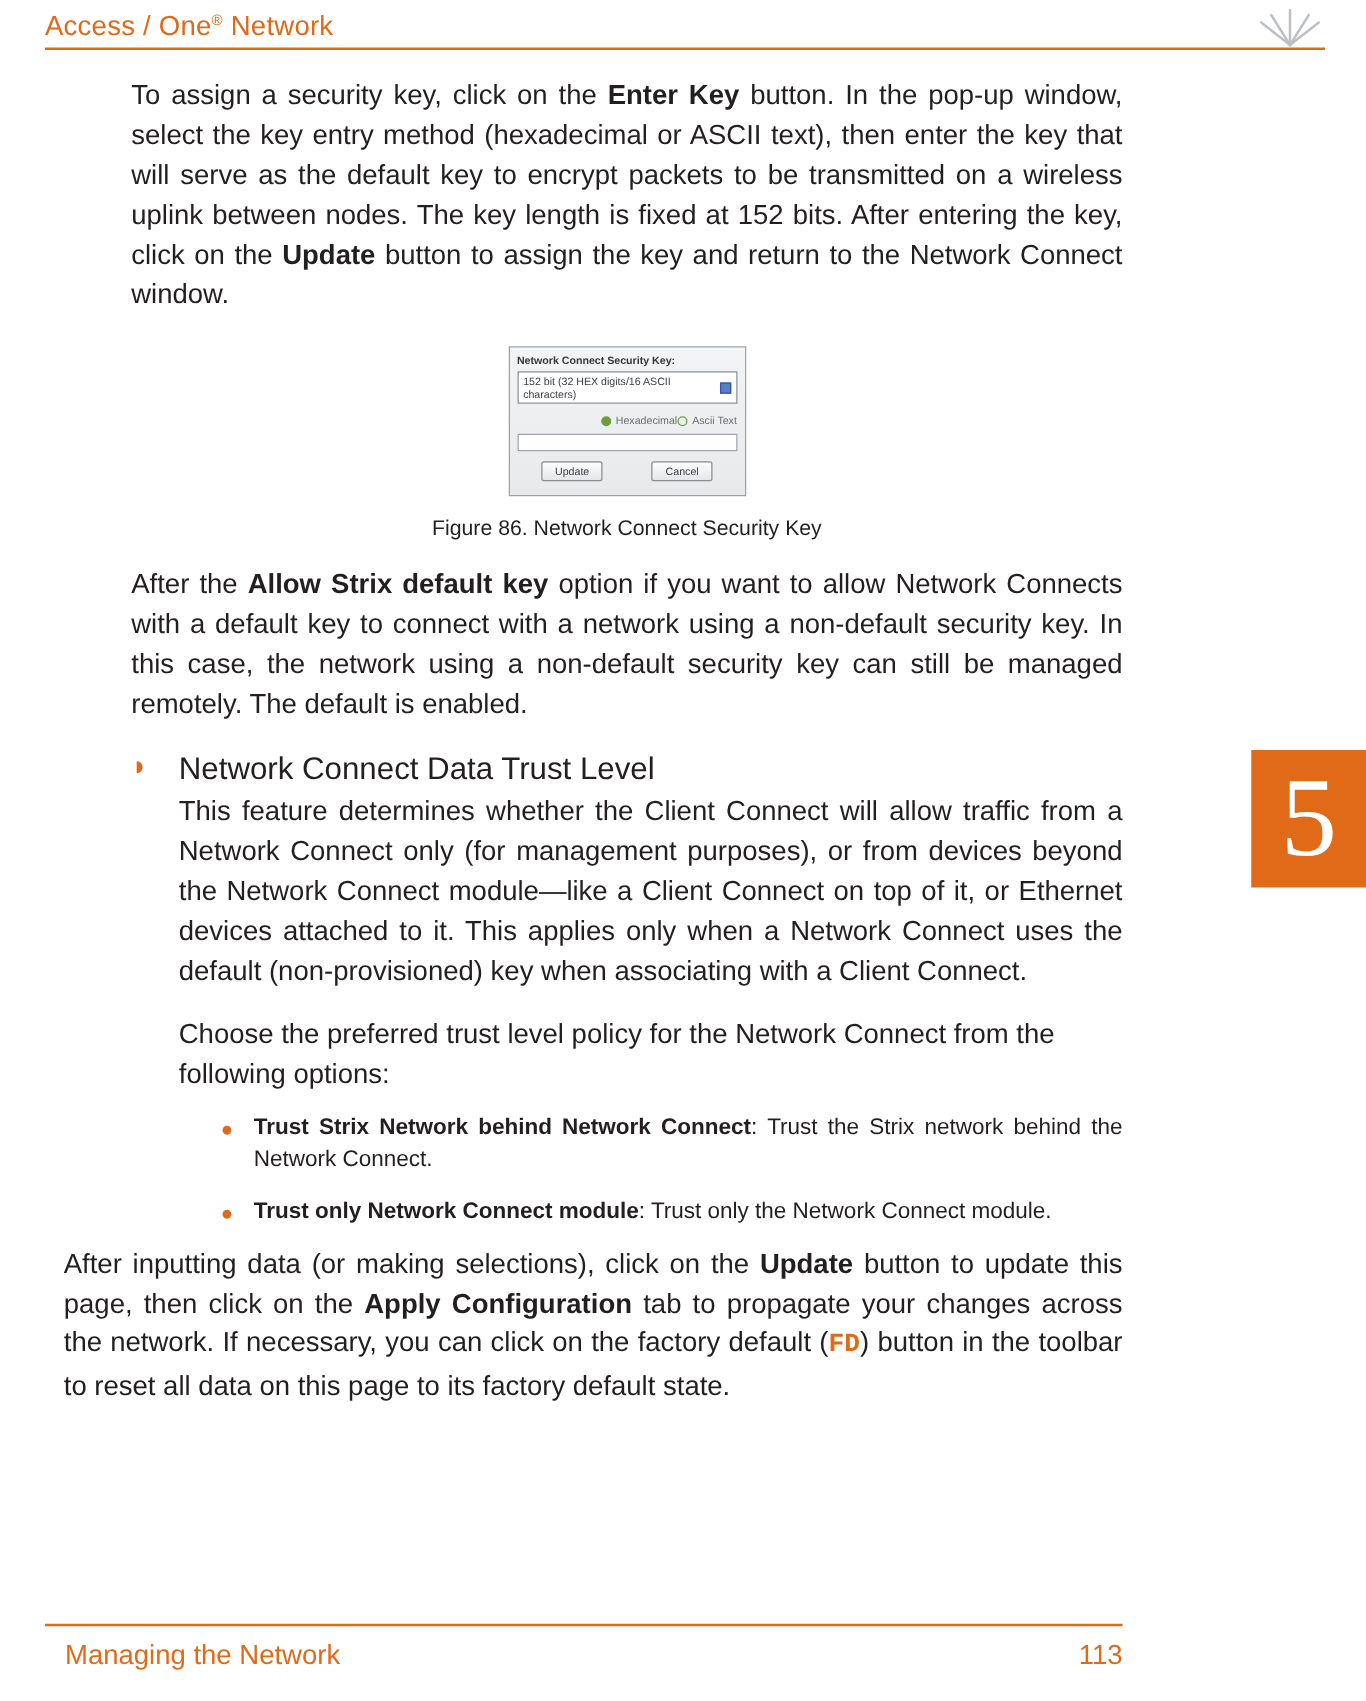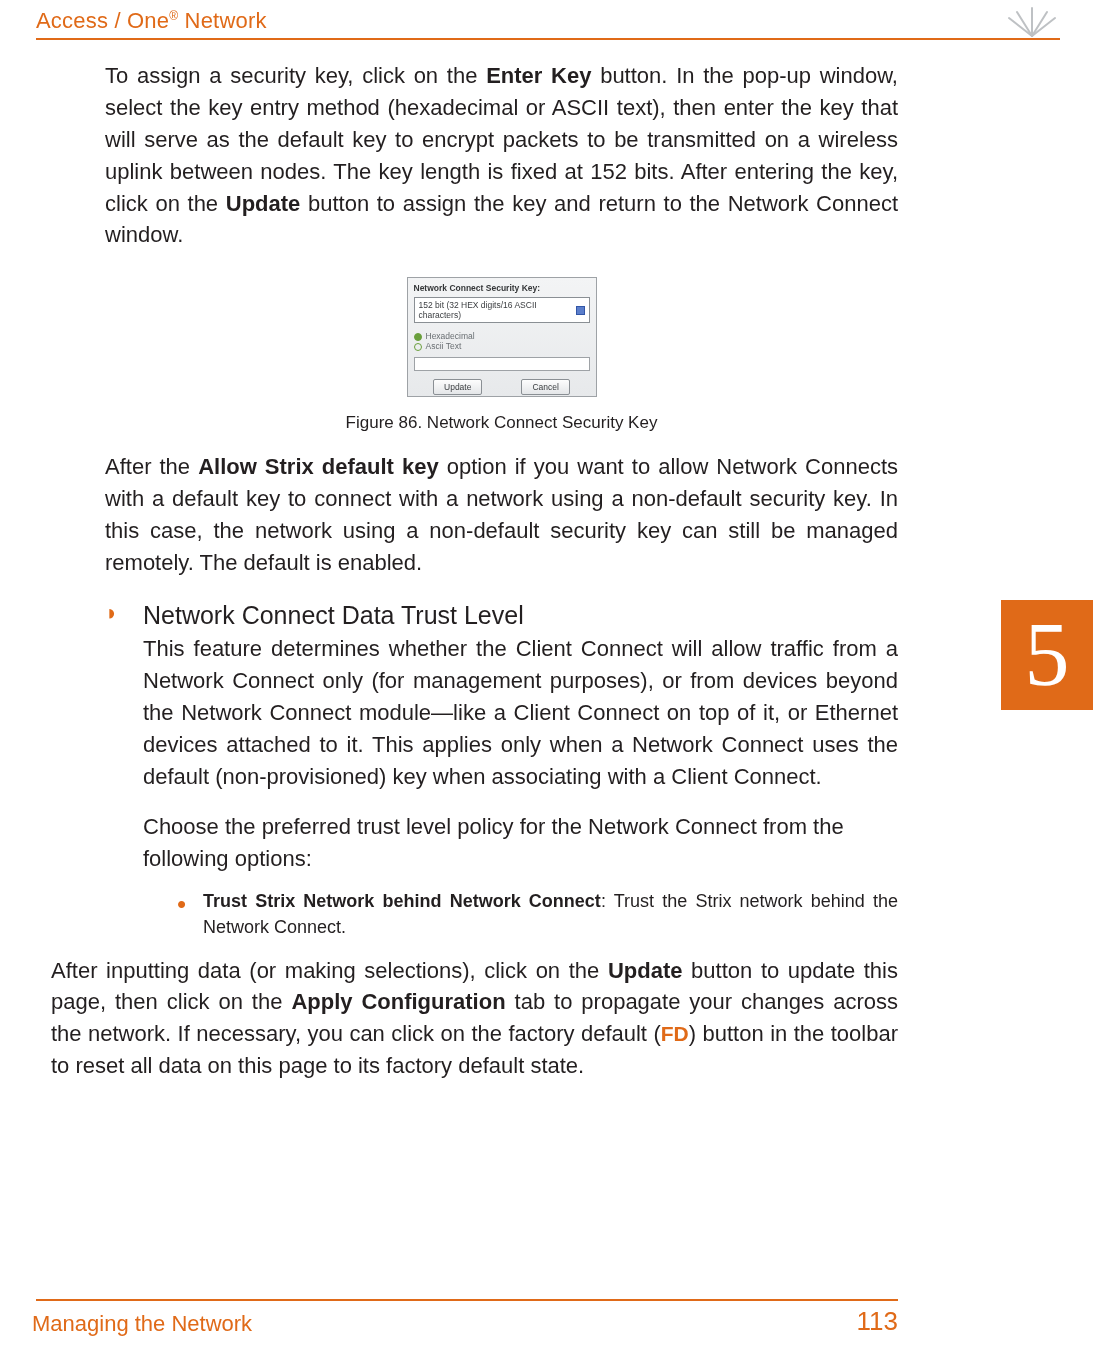--- a/index.html
+++ b/index.html
@@ -52,31 +52,31 @@
   
   .ftr-rule {
     position: absolute;
     left: 36px; right: 195px;
     bottom: 60px;
     height: 2px;
     background: #e06a18;
   }
   .ftr-left {
     position: absolute;
-    left: 32px;
+    left: 52px;
     bottom: 24px;
     color: #e06a18;
     font-size: 22px;
   }
   .ftr-right {
     position: absolute;
     right: 195px;
     bottom: 24px;
     color: #e06a18;
-    font-size: 26px;
+    font-size: 22px;
   }
   
   .tab {
     position: absolute;
     right: 0;
     top: 600px;
     width: 92px;
     height: 110px;
     background: #e06a18;
     color: #fff;
@@ -120,21 +120,21 @@
     background: #fff;
     border: 1px solid #8a8f94;
     font-size: 8.5px;
     padding: 2px 4px;
     display: flex; justify-content: space-between; align-items: center;
   }
   .fb-sel .caret {
     width: 9px; height: 9px; background:#5b7ecb; border:1px solid #3256a7;
     display:inline-block;
   }
-  .fb-row { display:flex; justify-content:flex-end; margin-top:8px; font-size:8.5px; color:#6a6f73;flex-direction:column; }
+  .fb-row { display:flex; justify-content:flex-end; margin-top:8px; font-size:8.5px; color:#6a6f73; }
   .fb-row .dot { width:8px;height:8px;border-radius:50%;border:1px solid #6a9f3c;display:inline-block;margin-right:4px;vertical-align:middle;}
   .fb-row .dot.filled{ background:#6a9f3c; }
   .fb-input{ margin-top:6px; height:14px; background:#fff; border:1px solid #9ea2a6; }
   .fb-btns{ display:flex; justify-content:space-around; margin-top:8px; }
   .fb-btn{
     font-size:8.5px; padding:2px 10px;
     background:linear-gradient(#fdfdfd,#e4e6e8);
     border:1px solid #8a8f94; border-radius:2px;
   }
   .fig-cap {
@@ -174,21 +174,21 @@
   .sub-b::before {
     content: "•";
     position: absolute;
     left: 0; top: 0;
     color: #e06a18;
     font-size: 26px;
     line-height: 1.3;
   }
   .b { font-weight: bold; }
   .fd {
-    font-family: Liberation Sans, sans-serif;
+    font-family: Liberation Mono, monospace;
     font-weight: bold;
     color: #e06a18;
     font-size: 21px;
   }
   .after-para { margin-left: 0; }
 </style>
 </head>
 <body>
 
 <div class="page">
@@ -248,20 +248,23 @@
     <div class="bullet-d">
       <div class="bhdr">Network Connect Data Trust Level</div>
       <p class="para" style="margin-left:0;">This feature determines whether the Client Connect will allow traffic from a Network Connect only (for management purposes), or from devices beyond the Network Connect module—like a Client Connect on top of it, or Ethernet devices attached to it. This applies only when a Network Connect uses the default (non-provisioned) key when associating with a Client Connect.</p>
       <p class="para" style="text-align:left;">Choose the preferred trust level policy for the Network Connect from the following options:</p>
     </div>
 
     <div class="sub-bullets">
       <div class="sub-b">
         <span class="b">Trust Strix Network behind Network Connect</span><span>: Trust the Strix network behind the Network Connect.</span>
       </div>
+      <div class="sub-b">
+        <span class="b">Trust only Network Connect module</span><span>: Trust only the Network Connect module.</span>
+      </div>
     </div>
 
     <p class="para after-para" style="margin-left:-54px; margin-right:0;">
       <span>After inputting data (or making selections), click on the </span><span class="b">Update</span><span> button to update this page, then click on the </span><span class="b">Apply Configuration</span><span> tab to propagate your changes across the network. If necessary, you can click on the factory default (</span><span class="fd">FD</span><span>) button in the toolbar to reset all data on this page to its factory default state.</span>
     </p>
 
   </div>
 
   <div class="ftr-rule"></div>
   <div class="ftr-left">Managing the Network</div>

